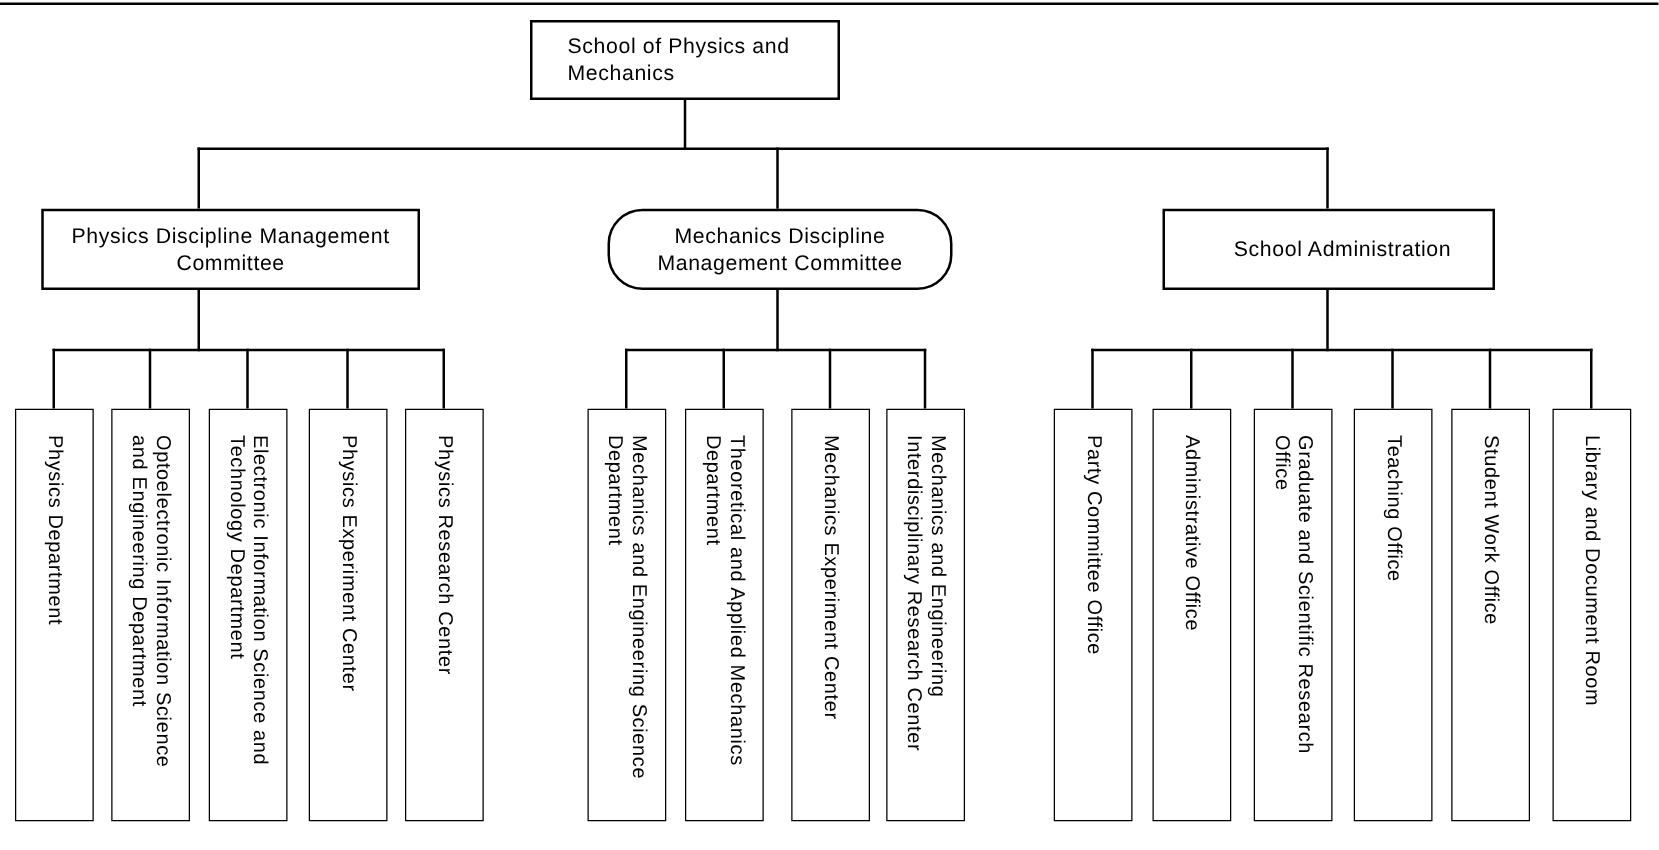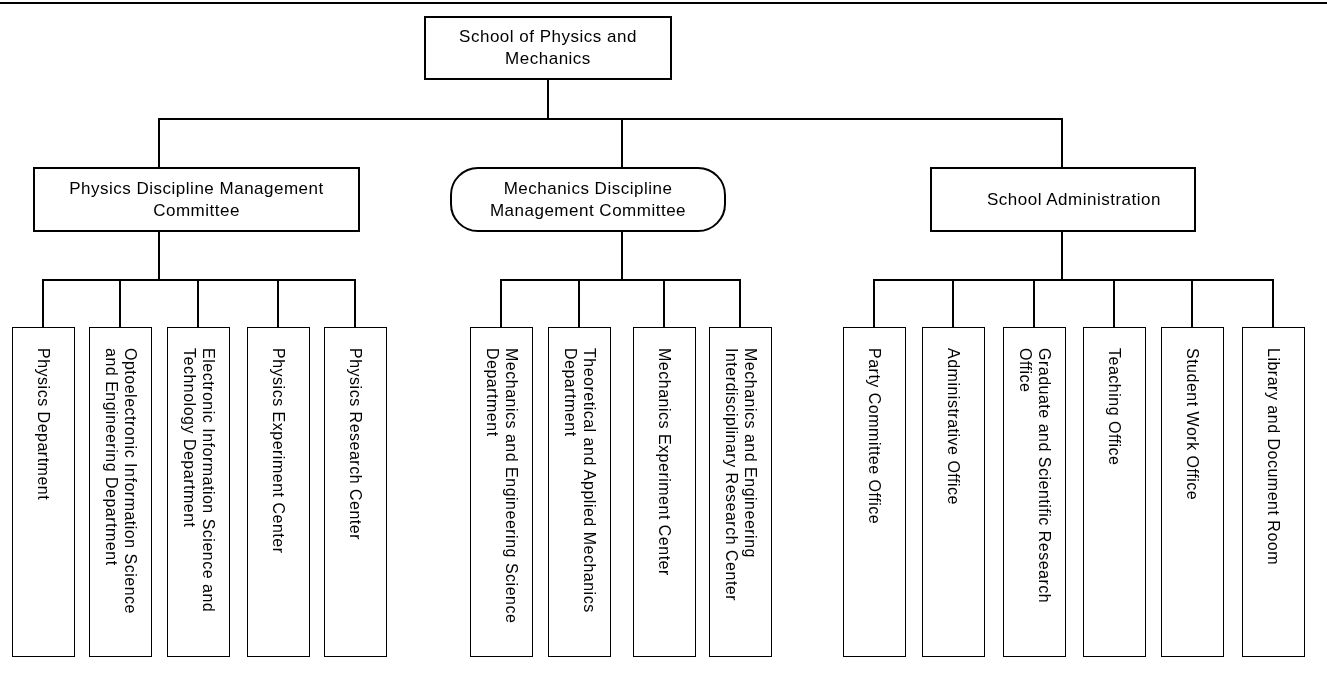--- a/index.html
+++ b/index.html
@@ -32,21 +32,21 @@
     letter-spacing: 0.5px;
   }
   
   .hnode {
     flex-direction: column;
     justify-content: center;
     font-size: 17px;
     line-height: 22px;
   }
   .hnode.center { text-align: center; }
-  .hnode.leftpad-root { text-align: center; }
+  .hnode.leftpad-root { text-align: left; padding-left: 28px; }
   .hnode.leftpad-admin { text-align: center; padding-left: 22px; }
   
   .leaf {
     top: 327px;
     width: 63px;
     height: 330px;
     border-width: 1.5px;
     flex-direction: row;
     justify-content: center;
     align-items: flex-start;
@@ -72,25 +72,25 @@
     <span class="label">School of Physics and
 Mechanics</span>
   </div>
 
   <div class="rule vline" style="left:547px; top:80px; height:39px;"></div>
   <div class="rule hline" style="left:158px; top:118px; width:905px;"></div>
   <div class="rule vline" style="left:158px; top:118px; height:49px;"></div>
   <div class="rule vline" style="left:621px; top:118px; height:49px;"></div>
   <div class="rule vline" style="left:1061px; top:118px; height:49px;"></div>
 
-  <div class="node hnode center" style="left:33px; top:167px; width:327px; height:65px;">
+  <div class="node hnode center" style="left:33px; top:167px; width:303px; height:65px;">
     <span class="label">Physics Discipline Management
 Committee</span>
   </div>
-  <div class="node hnode center" style="left:450px; top:167px; width:276px; height:65px;border-radius:28px;">
+  <div class="node hnode center" style="left:486px; top:167px; width:276px; height:65px;border-radius:28px;">
     <span class="label">Mechanics Discipline
 Management Committee</span>
   </div>
   <div class="node hnode leftpad-admin" style="left:930px; top:167px; width:266px; height:65px;">
     <span class="label">School Administration</span>
   </div>
 
   <div class="rule vline" style="left:158px; top:232px; height:49px;"></div>
   <div class="rule hline" style="left:42px; top:279px; width:314px;"></div>
   <div class="rule vline" style="left:42px; top:279px; height:48px;"></div>

